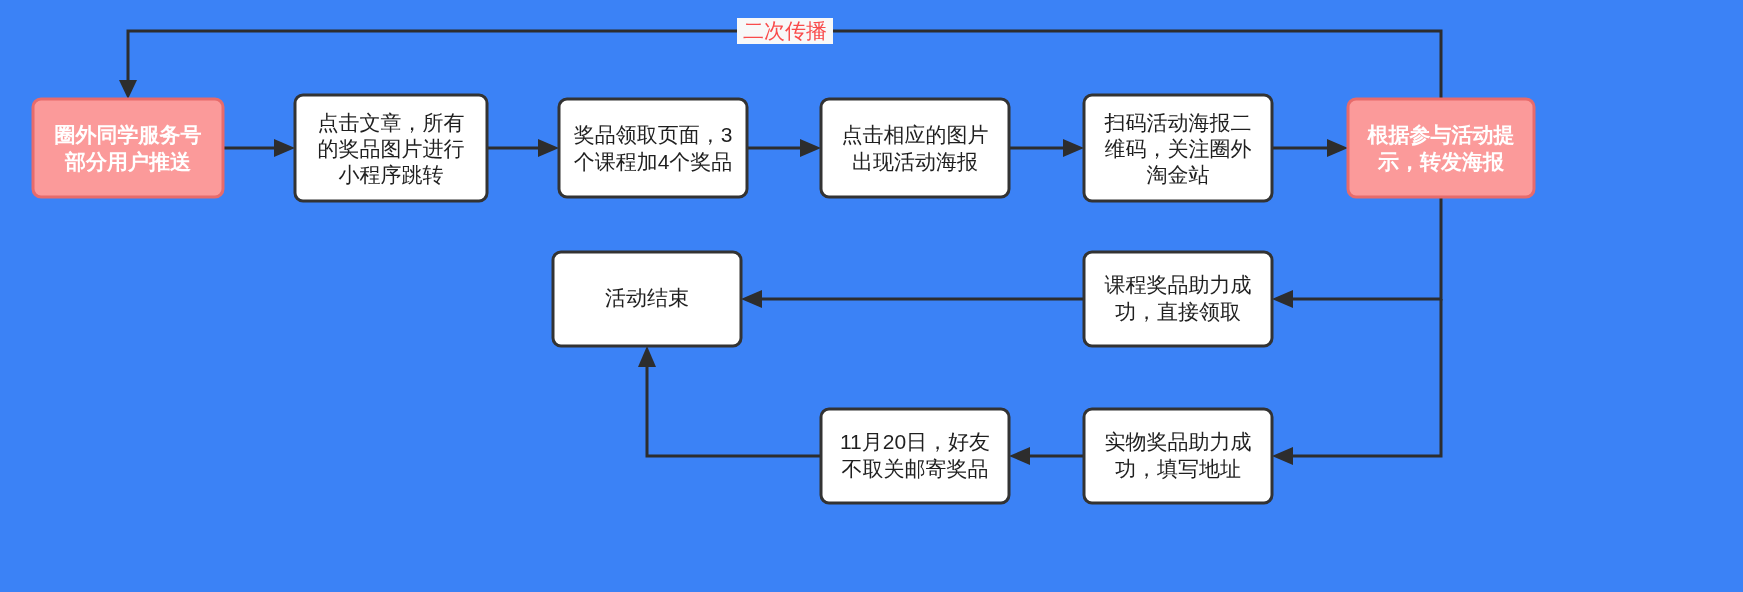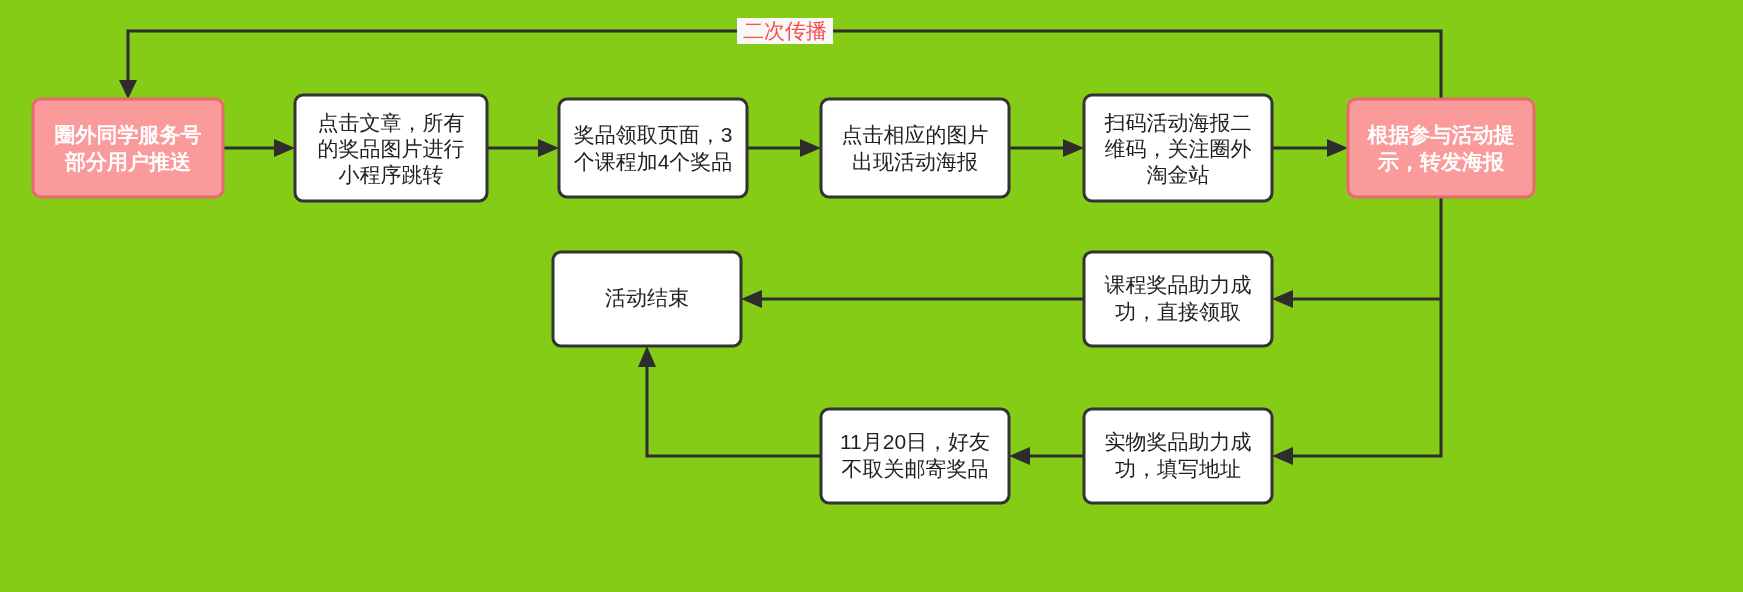--- a/index.html
+++ b/index.html
@@ -10,21 +10,21 @@
   body {
     width: 1743px;
     height: 592px;
     font-family: "Liberation Sans", "DejaVu Sans", sans-serif;
     overflow: hidden;
   }
   #flow-root {
     position: relative;
     width: 1743px;
     height: 592px;
-    background: #84cc16;
+    background: #3b82f6;
   }
   svg.flow-canvas {
     position: absolute;
     left: 0;
     top: 0;
     width: 1743px;
     height: 592px;
   }
   .node-rect {
     fill: #ffffff;

